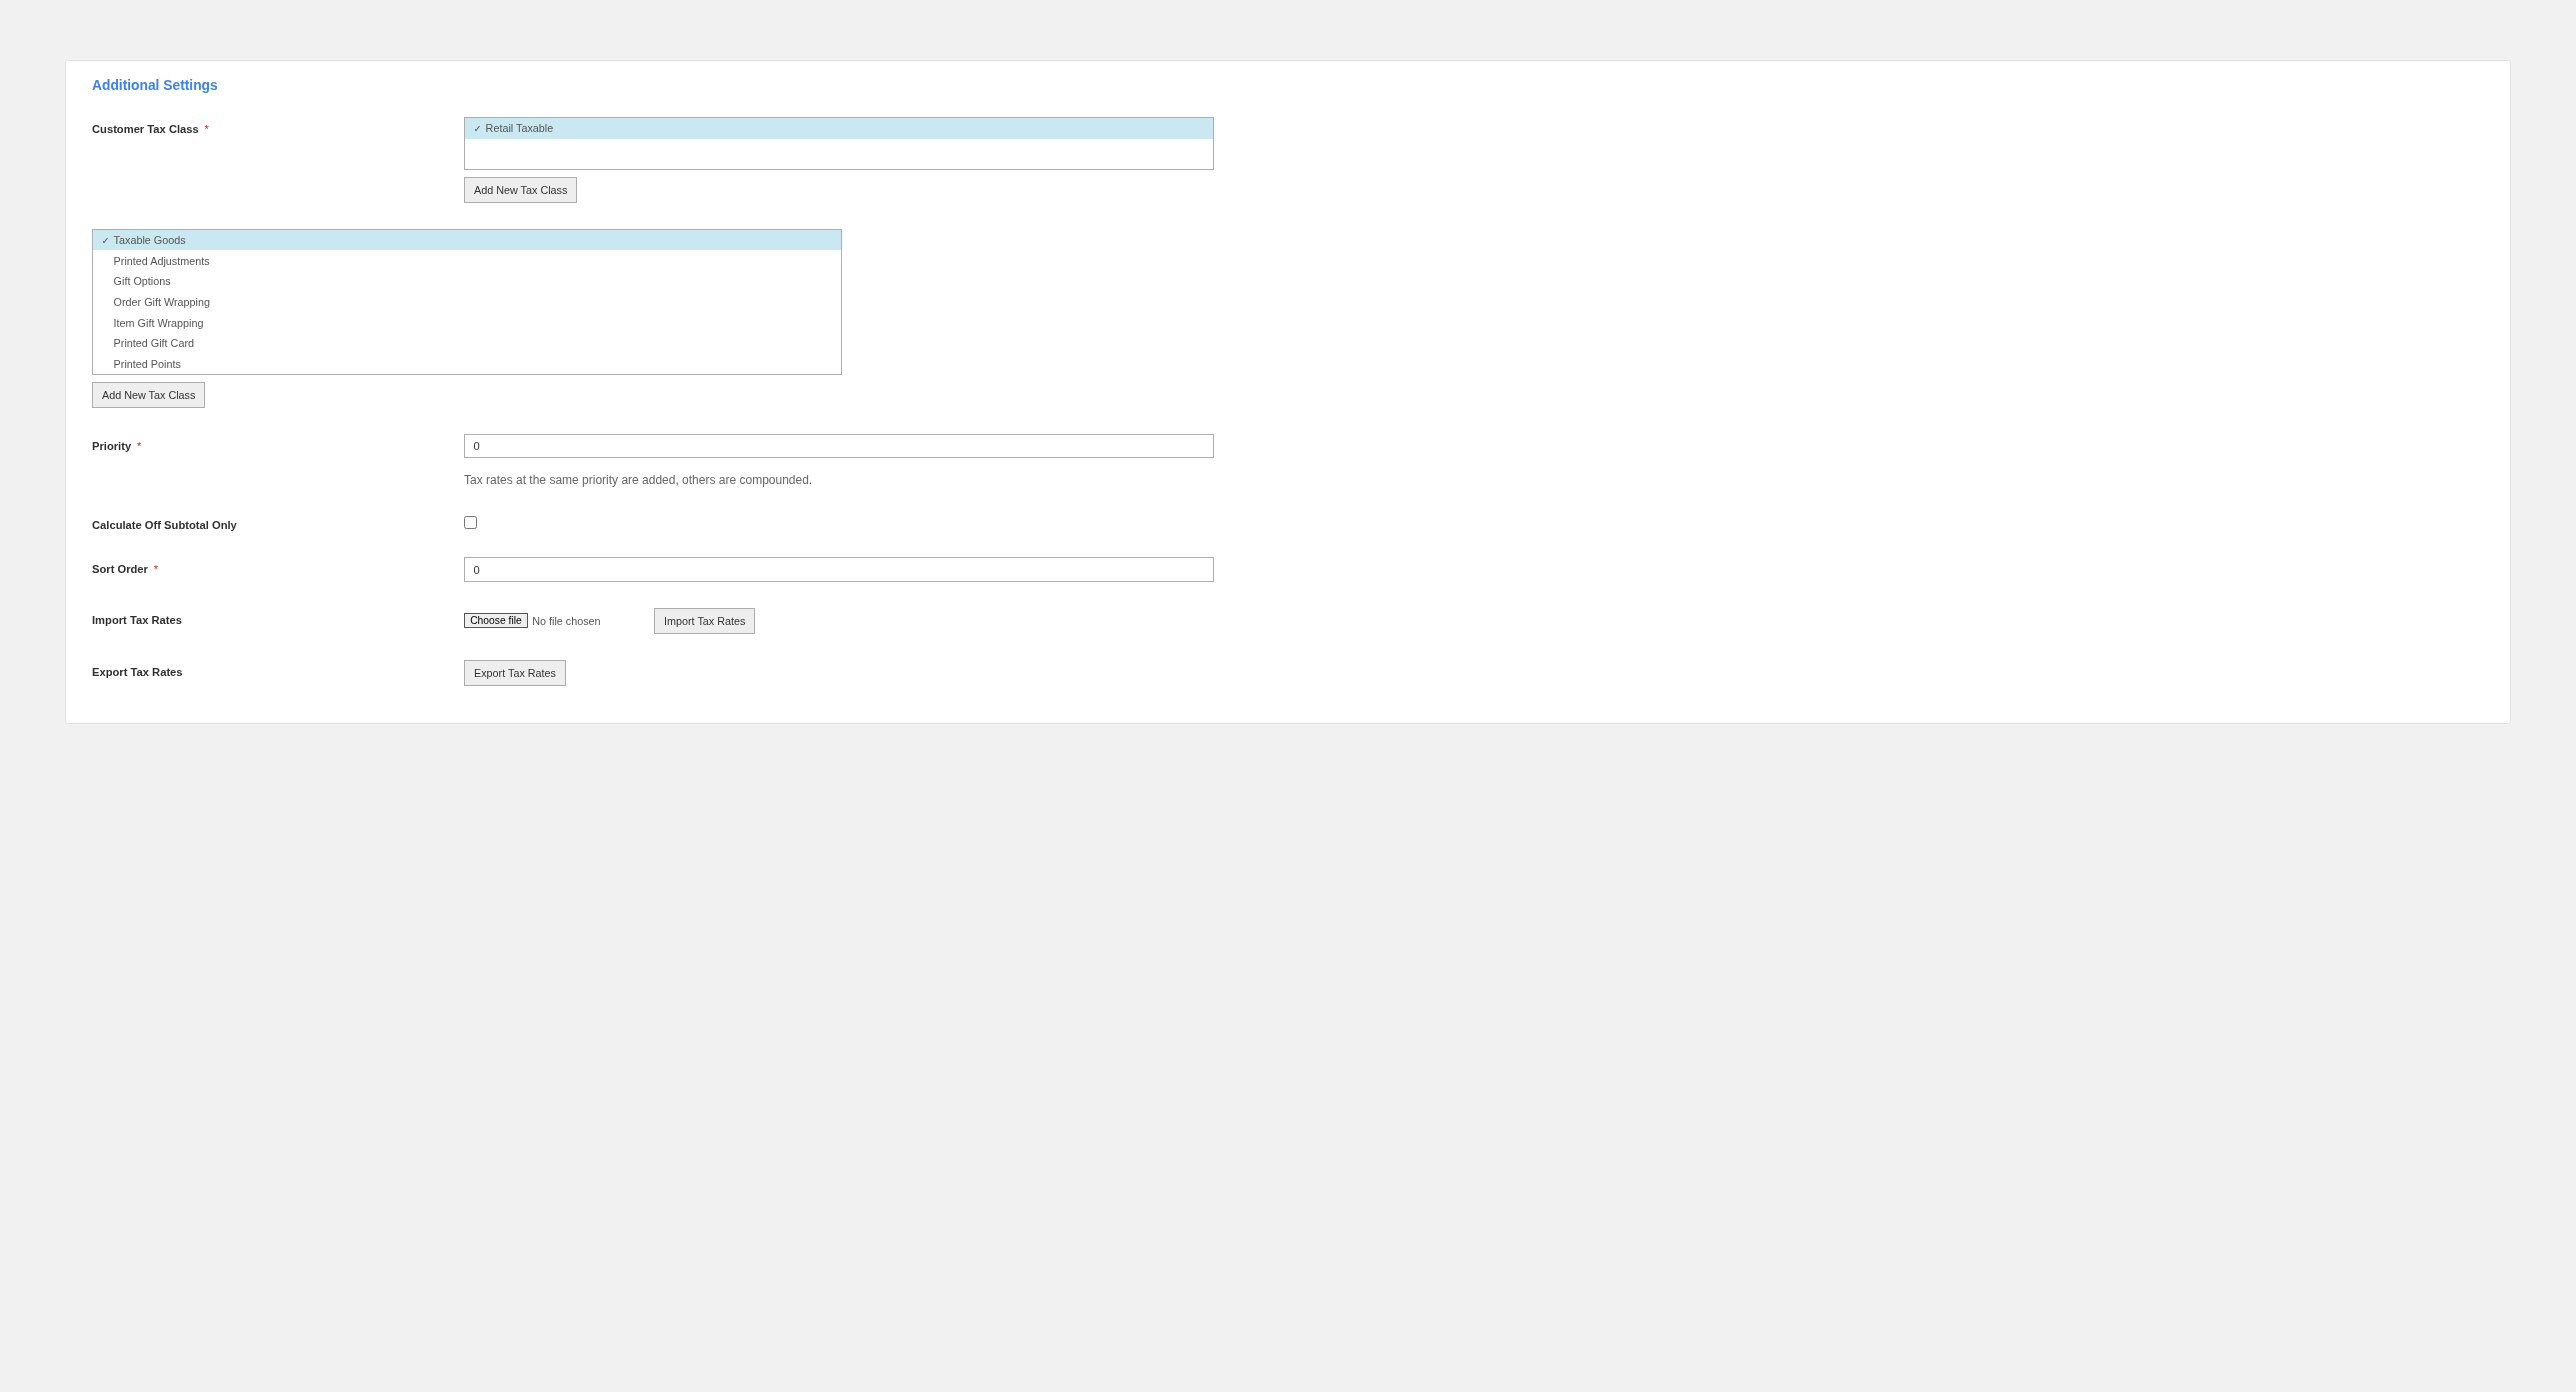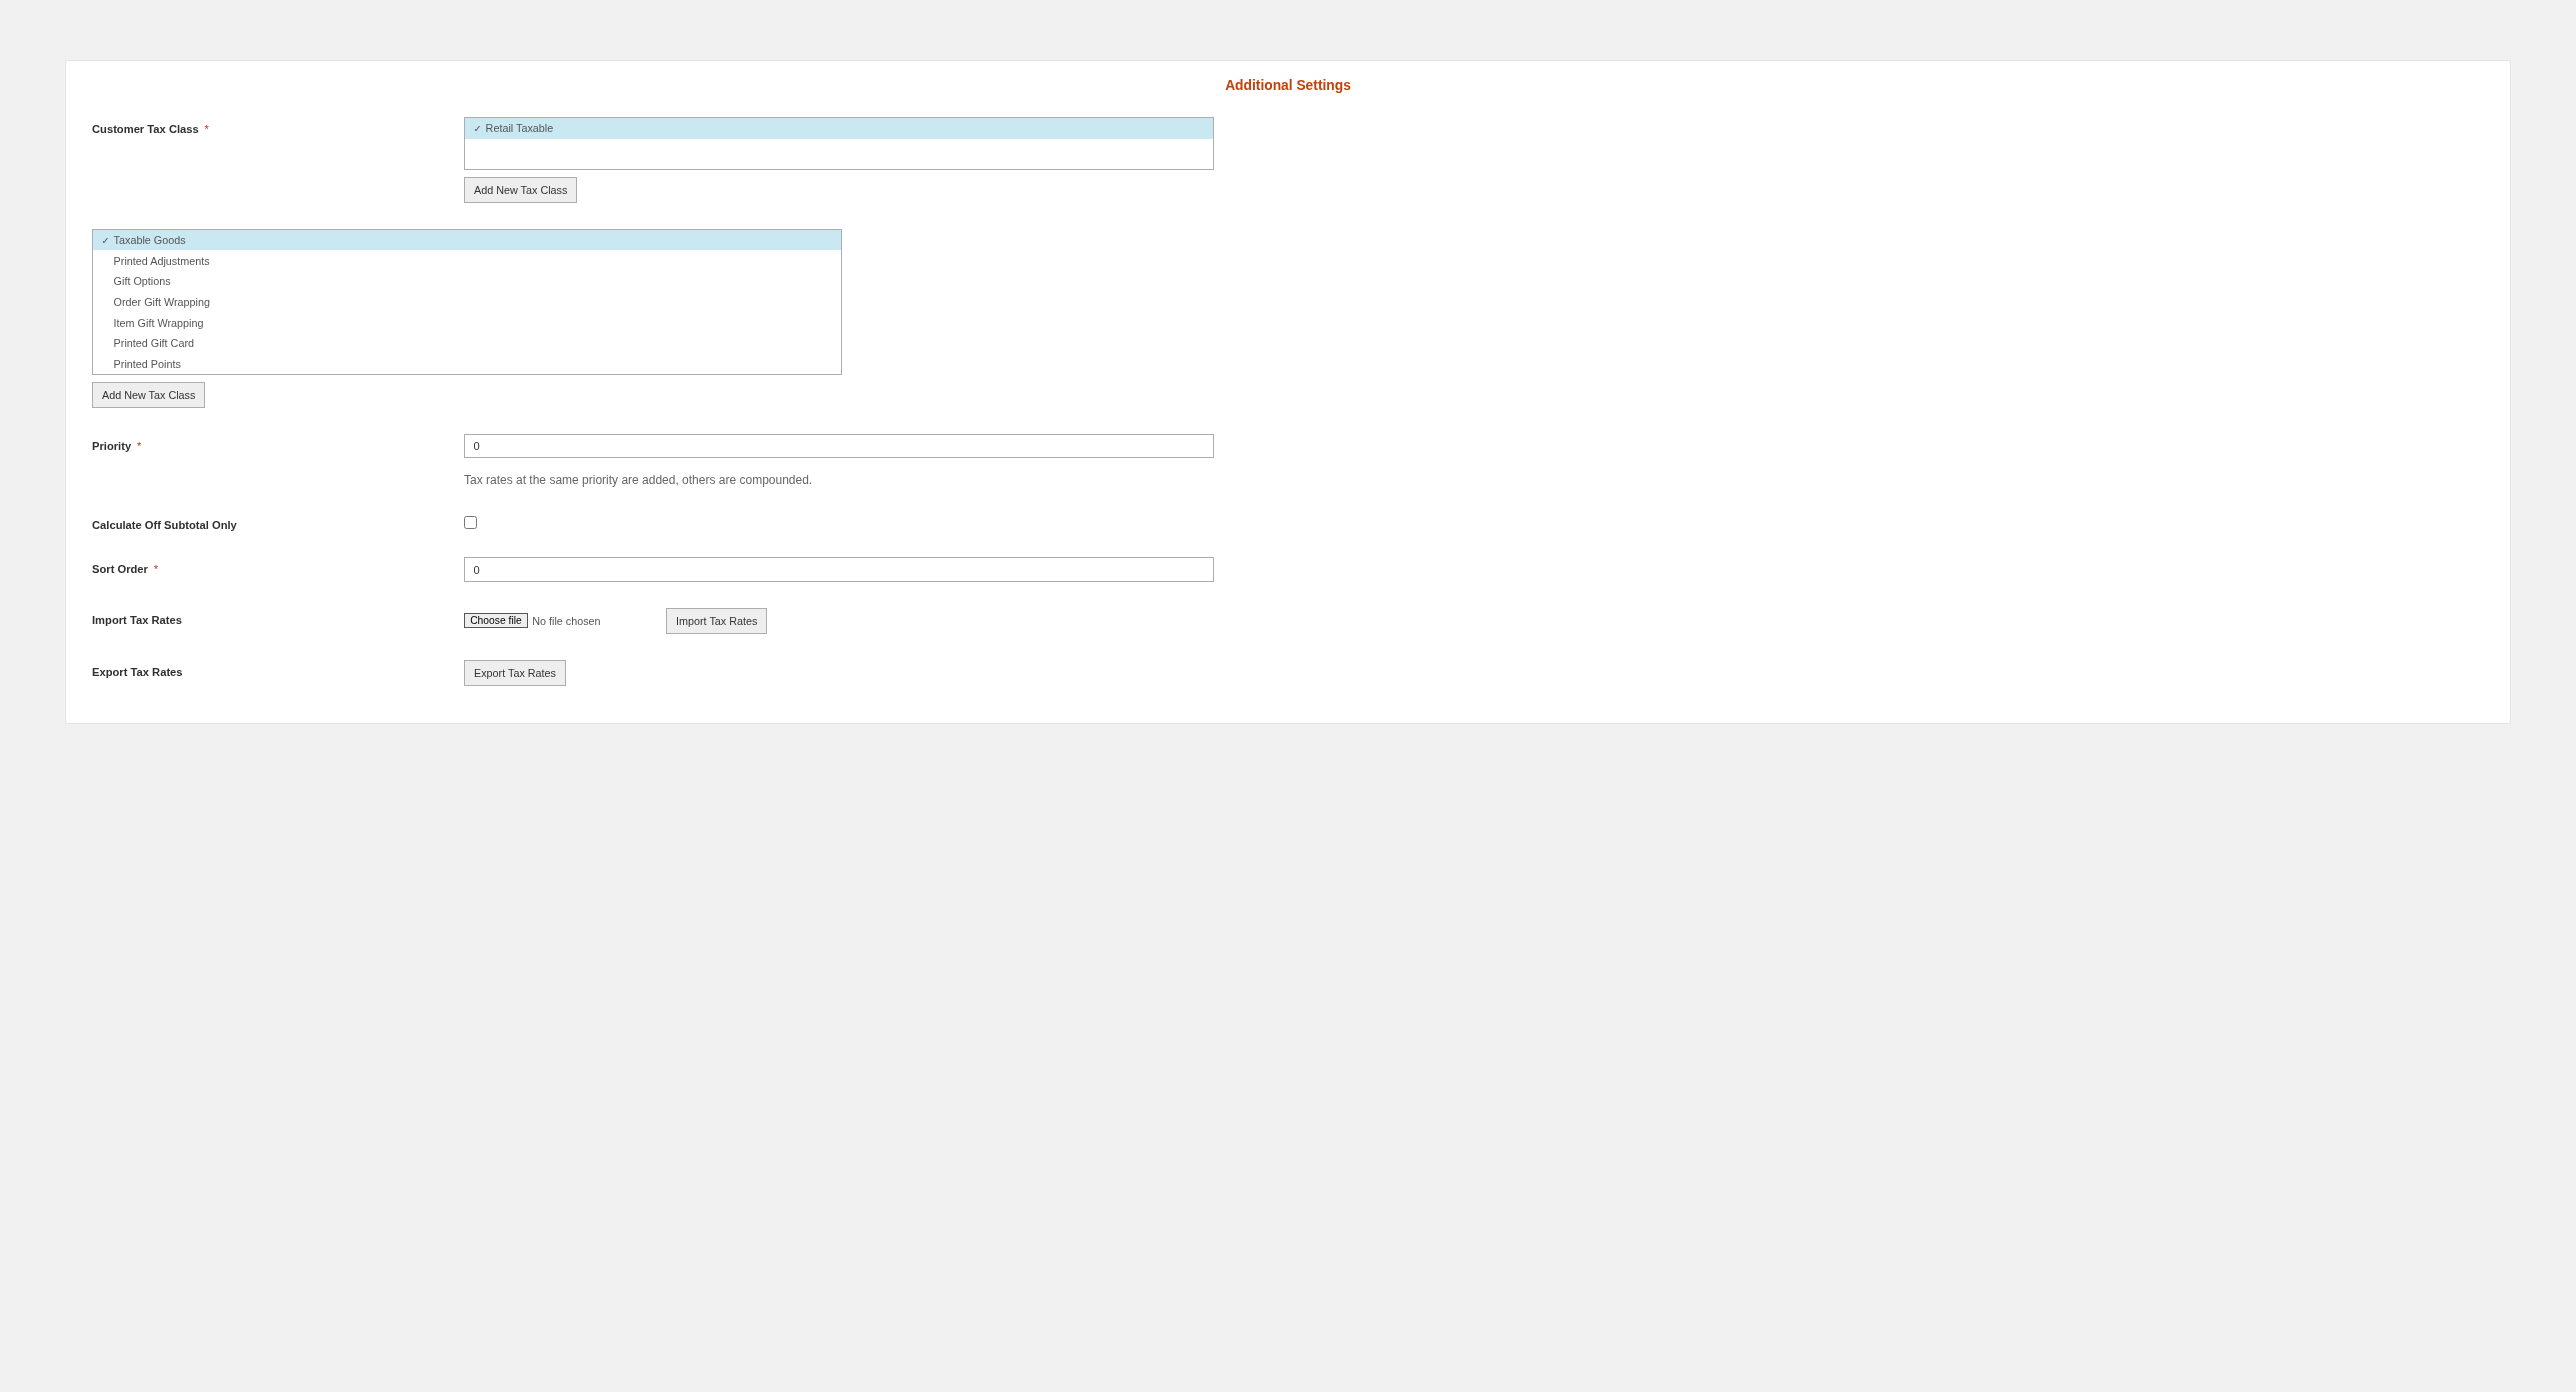--- a/index.html
+++ b/index.html
@@ -19,23 +19,22 @@
     .panel {
       background: #fff;
       border: 0.9px solid #e3e3e3;
       border-radius: 2.6px;
       padding: 17px 26px 26px 26px;
     }
 
     .section-title {
       font-size: 13.8px;
       font-weight: 600;
-      color: #c2410c;
+      color: #3b82f6;
       margin-bottom: 24px;
-      text-align: center;
     }
 
     .form-row {
       display: flex;
       margin-bottom: 26px;
     }
 
     .form-label {
       width: 372px;
       flex-shrink: 0;
@@ -117,21 +116,21 @@
       margin-top: 15px;
     }
 
     .checkbox {
       margin-top: 2.6px;
     }
 
     .file-row {
       display: flex;
       align-items: center;
-      gap: 12px;
+      gap: 0;
     }
 
     .file-picker {
       display: flex;
       align-items: center;
       width: 190px;
     }
 
     .file-btn {
       border: 0.9px solid #555;

